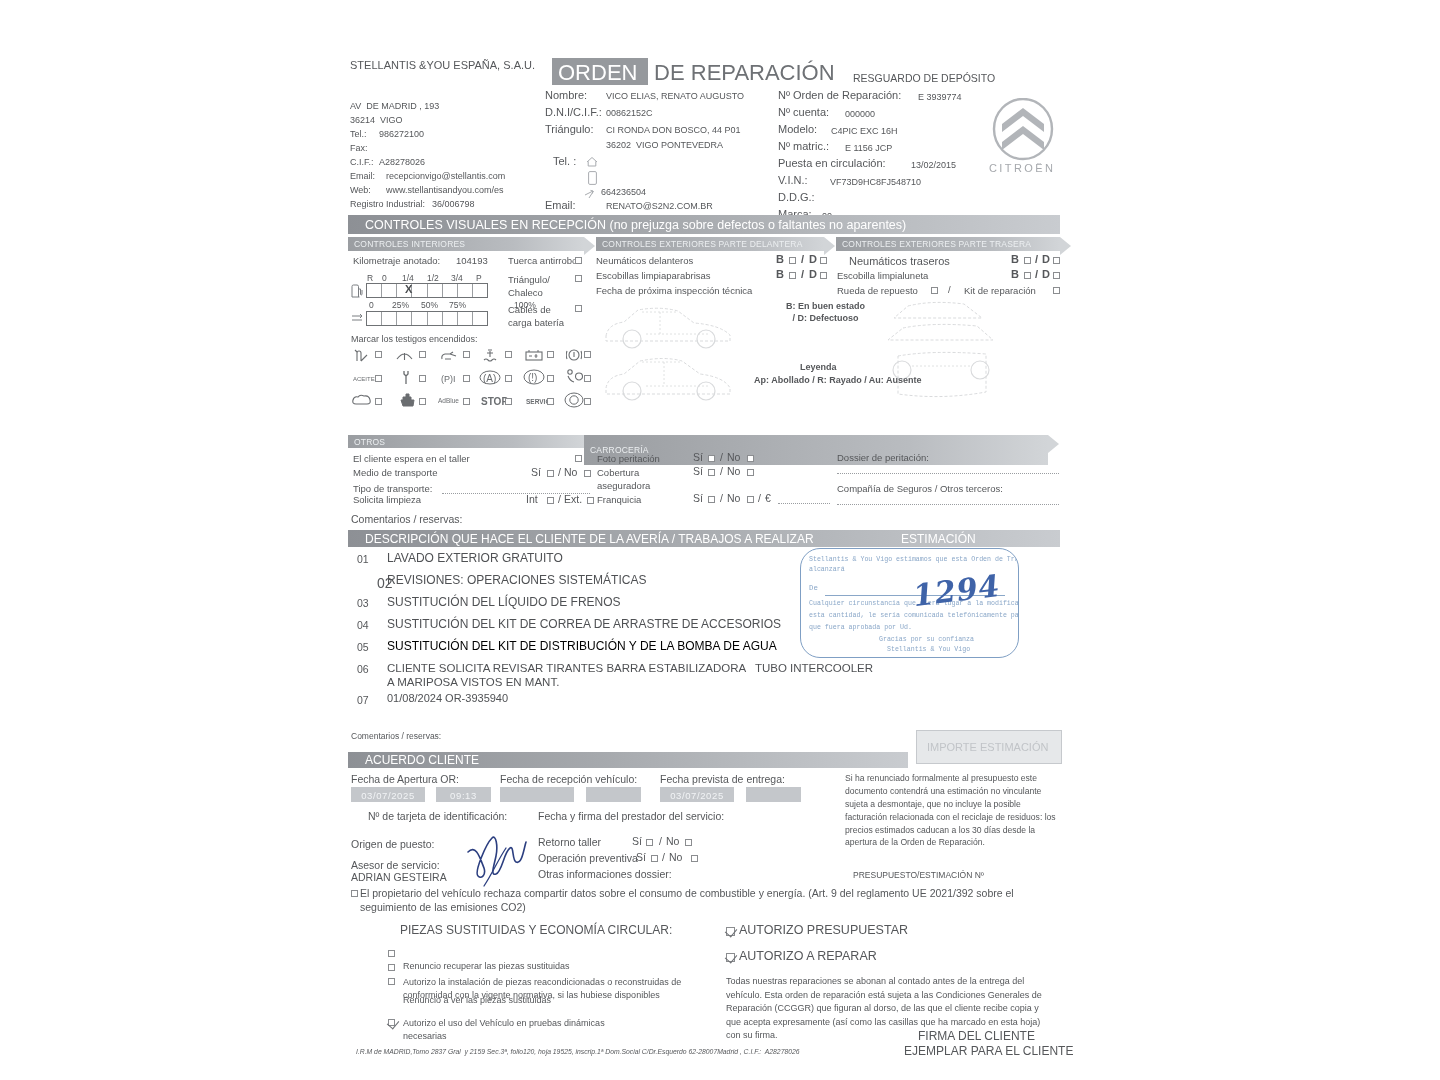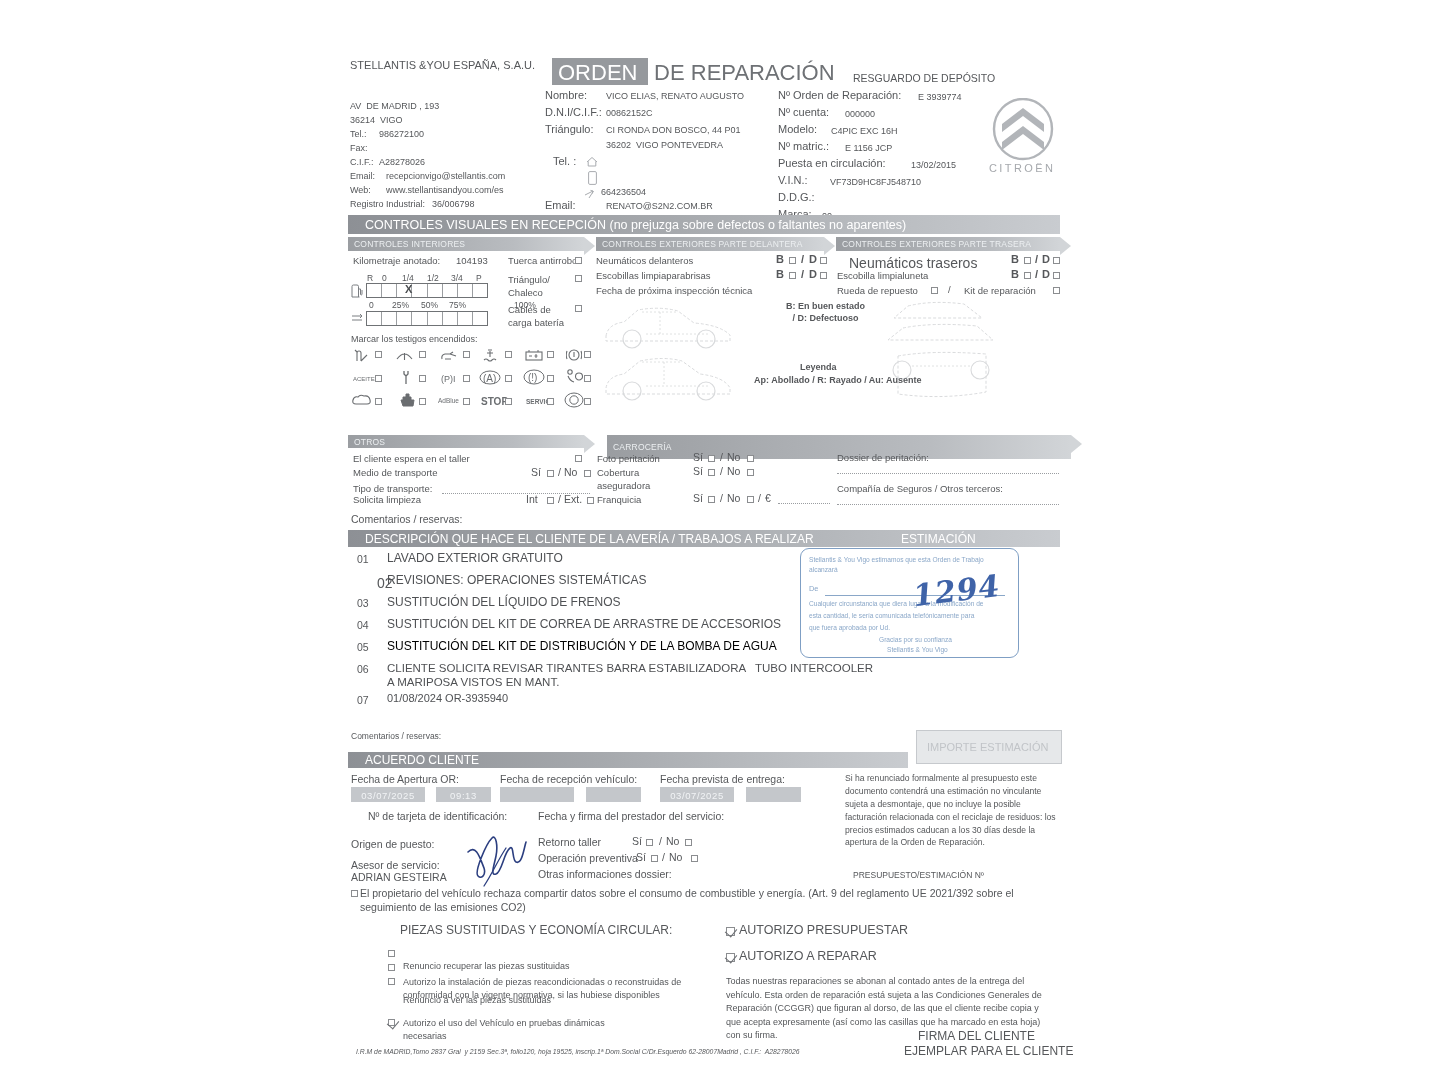--- a/index.html
+++ b/index.html
@@ -19,21 +19,21 @@
   .ln{position:absolute;border-bottom:1px solid #b9bcc0;}
   .greybox{position:absolute;background:#c4c7cb;color:#f2f4f6;font-size:9.5px;letter-spacing:.6px;text-align:center;}
   .greybox span{position:relative;top:3px;}
   .blk{position:absolute;background:#96999d;color:#ffffff;}
   .blk span{position:absolute;left:7px;top:50%;transform:translateY(-50%);}
   .gauge{position:absolute;border:1px solid #6f7275;box-sizing:border-box;display:flex;}
   .gauge i{flex:1;border-right:1px solid #9b9ea1;}
   .gauge i:last-child{border-right:none;}
   .logo{position:absolute;}
   .wl{position:absolute;font-size:7px;color:#6a6d70;}
-  .stamp{position:absolute;border:1.4px solid #7f9fc4;border-radius:9px;color:#8aa7c8;font-size:6.6px;line-height:1.55;overflow:hidden;}
+  .stamp{position:absolute;border:1.4px solid #7f9fc4;border-radius:20px;color:#8aa7c8;font-size:6.6px;line-height:1.55;overflow:hidden;font-family:Liberation Mono, monospace;}
   .stamp div{position:absolute;white-space:pre;}
   .hand{position:absolute;color:#3f63a8;font-family:"DejaVu Serif",serif;font-style:italic;font-size:30px;transform:rotate(-7deg);font-weight:bold;letter-spacing:1px;}
   .sig{position:absolute;}
   .car{position:absolute;opacity:.33;}
 </style>
 </head>
 <body>
 
 <div class="page">
 <div class="sheet">
@@ -255,21 +255,21 @@
 
   <div class="t" style="left:248px;top:223px;font-size:9.5px;">Escobillas limpiaparabrisas</div>
   <div class="t b" style="left:428px;top:221px;font-size:11px;">B</div>
   <div class="cb" style="left:441px;top:224px;"></div>
   <div class="t b" style="left:453px;top:221px;font-size:11px;">/</div>
   <div class="t b" style="left:461px;top:221px;font-size:11px;">D</div>
   <div class="cb" style="left:472px;top:224px;"></div>
 
   <div class="t" style="left:248px;top:238px;font-size:9.5px;">Fecha de próxima inspección técnica</div>
 
-  <div class="t" style="left:489px;top:208px;font-size:14px;padding-left:12px;">Neumáticos traseros</div>
+  <div class="t" style="left:489px;top:208px;font-size:11px;padding-left:12px;">Neumáticos traseros</div>
   <div class="t b" style="left:663px;top:206px;font-size:11px;">B</div>
   <div class="cb" style="left:676px;top:209px;"></div>
   <div class="t b" style="left:687px;top:206px;font-size:11px;">/</div>
   <div class="t b" style="left:694px;top:206px;font-size:11px;">D</div>
   <div class="cb" style="left:705px;top:209px;"></div>
 
   <div class="t" style="left:489px;top:223px;font-size:9.5px;">Escobilla limpialuneta</div>
   <div class="t b" style="left:663px;top:221px;font-size:11px;">B</div>
   <div class="cb" style="left:676px;top:224px;"></div>
   <div class="t b" style="left:687px;top:221px;font-size:11px;">/</div>
@@ -304,21 +304,21 @@
     <path d="M25 30 q30-6 74-2 l16 14 H10 Z" fill="none" stroke="#8c9096" stroke-width="1" stroke-dasharray="3 2"></path>
     <path d="M20 58 q34-6 88-2 v38 q-44 8-88 2 Z" fill="none" stroke="#8c9096" stroke-width="1" stroke-dasharray="3 2"></path>
     <circle cx="24" cy="72" r="9" fill="none" stroke="#8c9096" stroke-width="1.1"></circle>
     <circle cx="102" cy="72" r="9" fill="none" stroke="#8c9096" stroke-width="1.1"></circle>
     <path d="M34 68 h58" stroke="#8c9096" stroke-width="0.8" stroke-dasharray="2 2"></path>
   </svg>
 
   <div class="chev" style="left:0px;top:387px;width:236px;height:13px;">
     <span>OTROS</span>
   </div>
-  <div class="chev" style="left:259px;top:387px;width:464px;height:24px;">
+  <div class="chev" style="left:236px;top:387px;width:464px;height:30px;">
     <span>CARROCERÍA</span>
   </div>
 
   <div class="t" style="left:5px;top:406px;font-size:9.5px;">El cliente espera en el taller</div>
   <div class="cb" style="left:227px;top:407px;"></div>
   <div class="t" style="left:5px;top:420px;font-size:9.5px;">Medio de transporte</div>
   <div class="t" style="left:183px;top:419px;font-size:10.5px;">Sí</div>
   <div class="cb" style="left:199px;top:422px;"></div>
   <div class="t" style="left:210px;top:419px;font-size:10.5px;">/</div>
   <div class="t" style="left:216px;top:419px;font-size:10.5px;">No</div>

